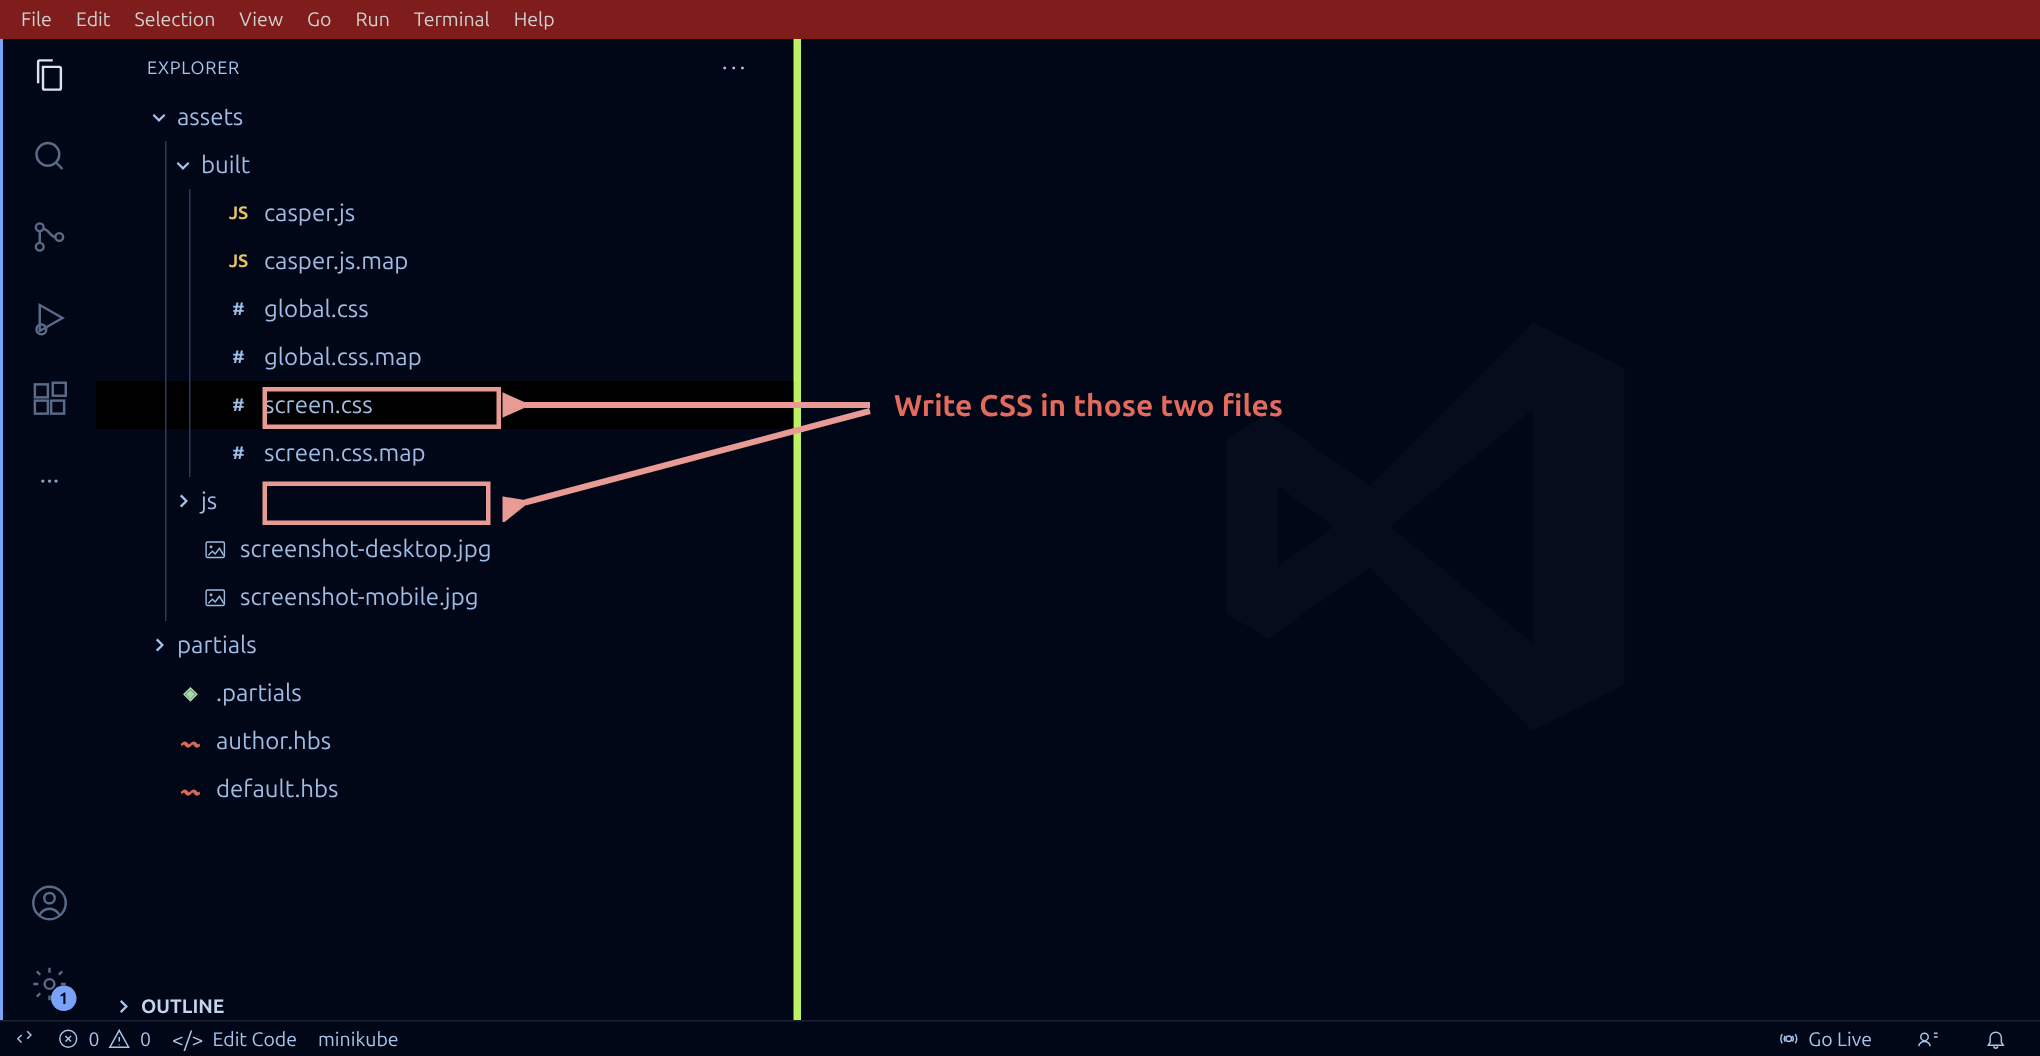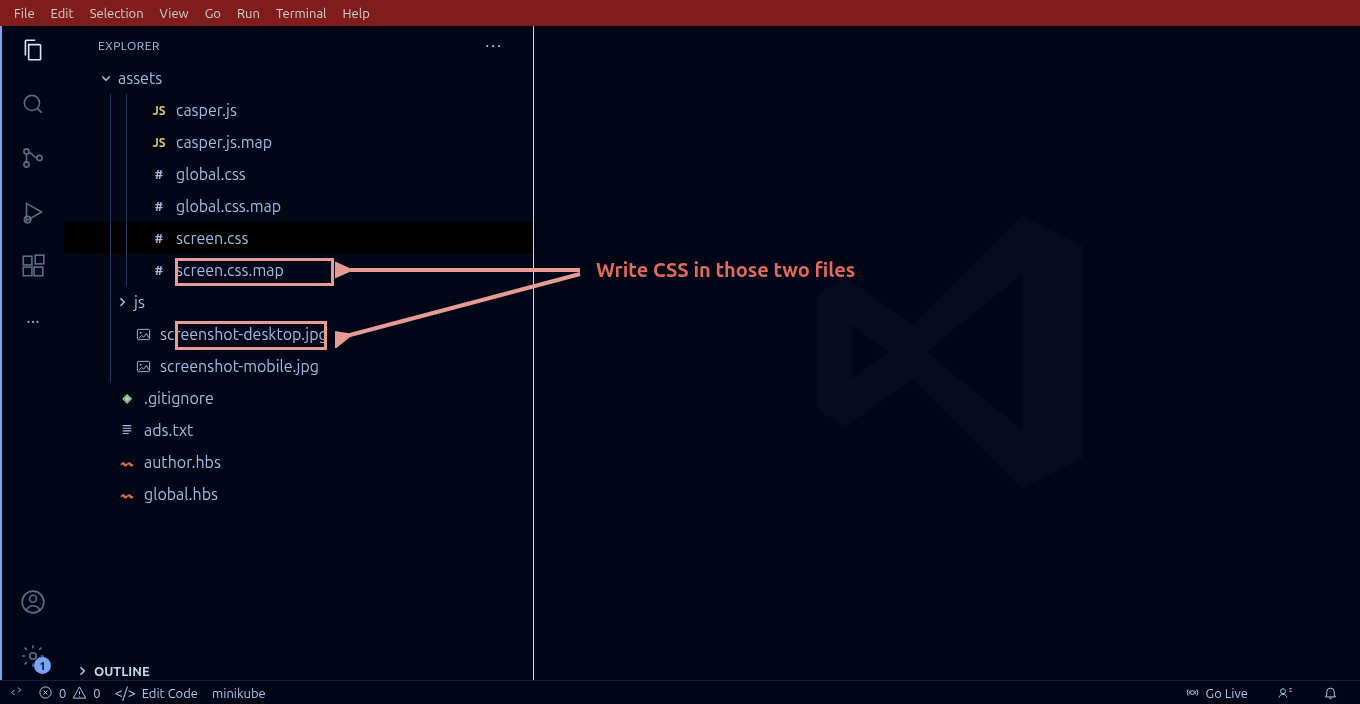--- a/index.html
+++ b/index.html
@@ -48,21 +48,21 @@
 .badge {
   position:absolute; bottom:-4px; right:-4px;
   background:#7aa2f7; color:#020717;
   border-radius:50%; width:17px; height:17px;
   font-size:11px; font-weight:600;
   display:flex; align-items:center; justify-content:center;
 }
 .sidebar {
   width: 470px;
   background: #020717;
-  border-right: 1px solid #bef264;
+  border-right: 5px solid #bef264;
   display:flex; flex-direction:column;
 }
 .sidebar-header {
   display:flex; justify-content:space-between; align-items:center;
   padding: 10px 20px 8px 34px;
   font-size: 12px; letter-spacing: 0.5px;
   color:#a7c5eb;
 }
 .sidebar-header .more { color:#a7c5eb; cursor:pointer; font-size:16px; letter-spacing:2px; padding-right:10px;}
 .section-title {
@@ -225,20 +225,29 @@
 
       <div class="tree-row" style="padding-left:34px">
         <span class="twisty">
             <svg class="chevron-svg" viewBox="0 0 16 16">
               <path d="M3 6l5 5 5-5"></path>
             </svg>
           </span>
         <span>assets</span>
       </div>
 
+      <div class="tree-row" style="padding-left:50px">
+        <span class="guide" style="left:46px"></span>
+        <span class="twisty">
+            <svg class="chevron-svg" viewBox="0 0 16 16">
+              <path d="M3 6l5 5 5-5"></path>
+            </svg>
+          </span>
+        <span>built</span>
+      </div>
 
       <div class="tree-row" style="padding-left:66px">
         <span class="guide" style="left:46px"></span>
           <span class="guide" style="left:62px"></span>
         <span class="twisty"></span>
           <span class="icon icon-js">JS</span>
         <span>casper.js</span>
       </div>
       <div class="tree-row" style="padding-left:66px">
         <span class="guide" style="left:46px"></span>
@@ -303,42 +312,41 @@
           <span class="icon icon-img">
           <svg viewBox="0 0 16 16" width="15" height="15">
               <rect x="1.5" y="2.5" width="13" height="11" rx="1" fill="none" stroke="currentColor"></rect>
               <circle cx="5" cy="6" r="1" fill="currentColor"></circle>
               <path d="M3 12l3-3 2 2 3-4 3 5" fill="none" stroke="currentColor"></path>
             </svg>
         </span>
         <span>screenshot-mobile.jpg</span>
       </div>
       <div class="tree-row" style="padding-left:34px">
+        <span class="twisty">
+            <svg class="chevron-svg" viewBox="0 0 16 16">
+              <path d="M6 3l5 5-5 5"></path>
+            </svg>
+          </span>
+        <span>partials</span>
+      </div>
+      <div class="tree-row" style="padding-left:34px">
         <span class="twisty"></span>
           <span class="icon icon-git">◈</span>
-        <span>.gitignore</span>
-      </div>
-      <div class="tree-row" style="padding-left:34px">
-        <span class="twisty"></span>
-          <span class="icon icon-txt">
-          <svg viewBox="0 0 16 16" width="14" height="14">
-              <path d="M3 3h10M3 6h10M3 9h10M3 12h7" stroke="currentColor" stroke-width="1.4"></path>
-            </svg>
-        </span>
-        <span>ads.txt</span>
+        <span>.partials</span>
       </div>
       <div class="tree-row" style="padding-left:34px">
         <span class="twisty"></span>
           <span class="icon icon-hbs">〰</span>
         <span>author.hbs</span>
       </div>
       <div class="tree-row" style="padding-left:34px">
         <span class="twisty"></span>
           <span class="icon icon-hbs">〰</span>
-        <span>global.hbs</span>
+        <span>default.hbs</span>
       </div>
     </div>
 
     <div class="section-title outline">
       <svg class="chevron-svg" viewBox="0 0 16 16">
           <path d="M6 3l5 5-5 5"></path>
         </svg>
       <span>OUTLINE</span>
     </div>
   </div>

